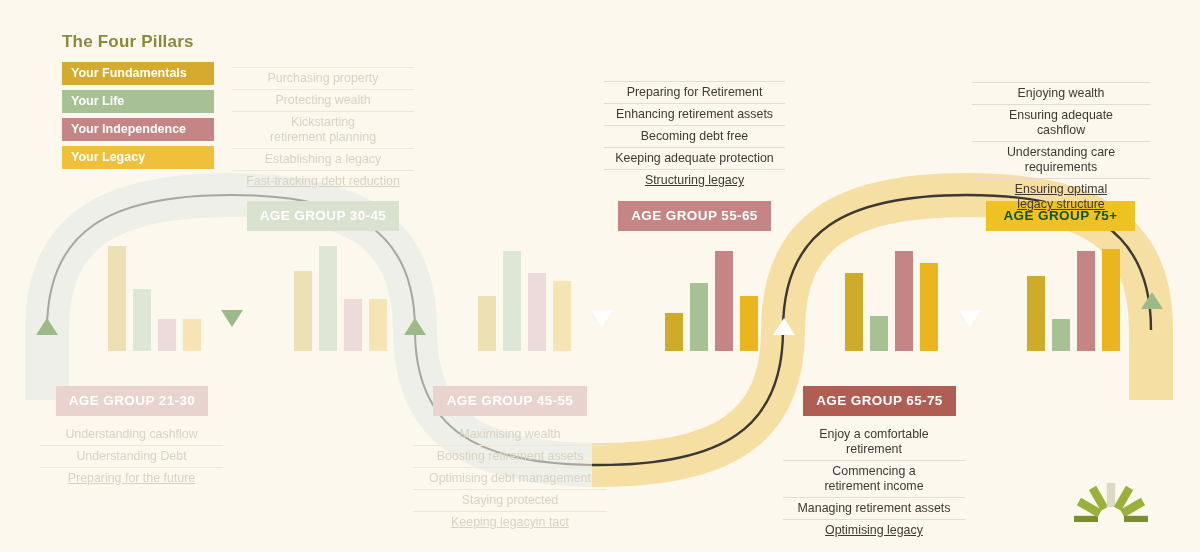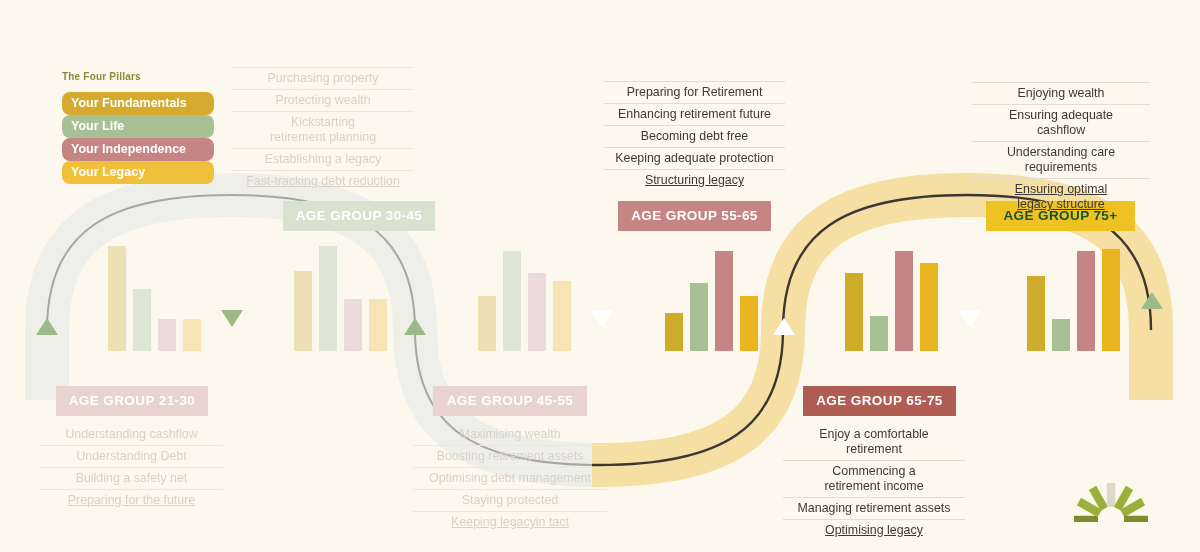--- a/index.html
+++ b/index.html
@@ -11,30 +11,28 @@
     position:relative;
   }
   #stage{position:absolute;inset:0;width:1200px;height:552px;}
 
   
   #wave{position:absolute;left:0;top:0;width:1200px;height:552px;}
 
   
   .legend{position:absolute;left:62px;top:32px;width:152px;}
   .legend-title{
-    font-size:10px;font-weight:bold;color:#8a8b3a;letter-spacing:.2px;
+    font-size:17px;font-weight:bold;color:#8a8b3a;letter-spacing:.2px;
     margin-bottom:10px;
-    margin-top:39px;
   }
   .pill{
     height:23px;line-height:23px;
     color:#ffffff;font-size:12.5px;font-weight:bold;
-    padding-left:9px;
+    padding-left:9px;margin-bottom:5px;
     white-space:nowrap;
-    border-radius:8px;
   }
 
   
   .chip{
     position:absolute;height:30px;line-height:30px;
     text-align:center;color:#fff;font-weight:bold;
     font-size:13.5px;letter-spacing:.4px;white-space:nowrap;
   }
 
   
@@ -112,30 +110,29 @@
         <div class="pill" style="background: rgb(197, 133, 133);">Your Independence</div>
         <div class="pill" style="background: rgb(240, 192, 58);">Your Legacy</div>
       </div>
   </div>
 
   <div id="stage-layer">
       <div class="chip" style="left: 56px; top: 386px; width: 152px; background: rgb(232, 211, 206); color: rgb(255, 255, 255);">AGE GROUP 21-30</div>
       <div class="list faded" style="left: 40px; top: 424px; width: 183px;">
         <div class="row">Understanding cashflow</div>
         <div class="row">Understanding Debt</div>
-        <div class="row">Building a safety net</div>
         <div class="row">Preparing for the future</div>
       </div>
       <div class="bars" style="left: 108px; top: 241px; height: 110px;">
         <div class="bar" style="height: 105px; background: rgb(237, 224, 180);"></div>
         <div class="bar" style="height: 62px; background: rgb(222, 231, 213);"></div>
         <div class="bar" style="height: 32px; background: rgb(237, 219, 219);"></div>
         <div class="bar" style="height: 32px; background: rgb(247, 228, 180);"></div>
       </div>
-      <div class="chip" style="left: 247px; top: 201px; width: 152px; background: rgb(216, 226, 207); color: rgb(255, 255, 255); margin-left: 36px;">AGE GROUP 30-45</div>
+      <div class="chip" style="left: 247px; top: 201px; width: 152px; background: rgb(216, 226, 207); color: rgb(255, 255, 255);">AGE GROUP 30-45</div>
       <div class="list faded top" style="left: 232px; top: 67px; width: 182px;">
         <div class="row">Purchasing property</div>
         <div class="row">Protecting wealth</div>
         <div class="row">Kickstarting
 retirement planning</div>
         <div class="row">Establishing a legacy</div>
         <div class="row">Fast-tracking debt reduction</div>
       </div>
       <div class="bars" style="left: 294px; top: 241px; height: 110px;">
         <div class="bar" style="height: 80px; background: rgb(237, 224, 180);"></div>
@@ -153,21 +150,21 @@
       </div>
       <div class="bars" style="left: 478px; top: 241px; height: 110px;">
         <div class="bar" style="height: 55px; background: rgb(237, 224, 180);"></div>
         <div class="bar" style="height: 100px; background: rgb(222, 231, 213);"></div>
         <div class="bar" style="height: 78px; background: rgb(237, 219, 219);"></div>
         <div class="bar" style="height: 70px; background: rgb(247, 228, 180);"></div>
       </div>
       <div class="chip" style="left: 618px; top: 201px; width: 153px; background: rgb(197, 133, 133); color: rgb(255, 255, 255);">AGE GROUP 55-65</div>
       <div class="list solid top" style="left: 604px; top: 81px; width: 181px;">
         <div class="row">Preparing for Retirement</div>
-        <div class="row">Enhancing retirement future</div>
+        <div class="row">Enhancing retirement assets</div>
         <div class="row">Becoming debt free</div>
         <div class="row">Keeping adequate protection</div>
         <div class="row">Structuring legacy</div>
       </div>
       <div class="bars" style="left: 665px; top: 241px; height: 110px;">
         <div class="bar" style="height: 38px; background: rgb(206, 172, 42);"></div>
         <div class="bar" style="height: 68px; background: rgb(168, 193, 148);"></div>
         <div class="bar" style="height: 100px; background: rgb(197, 133, 133);"></div>
         <div class="bar" style="height: 55px; background: rgb(234, 182, 31);"></div>
       </div>

